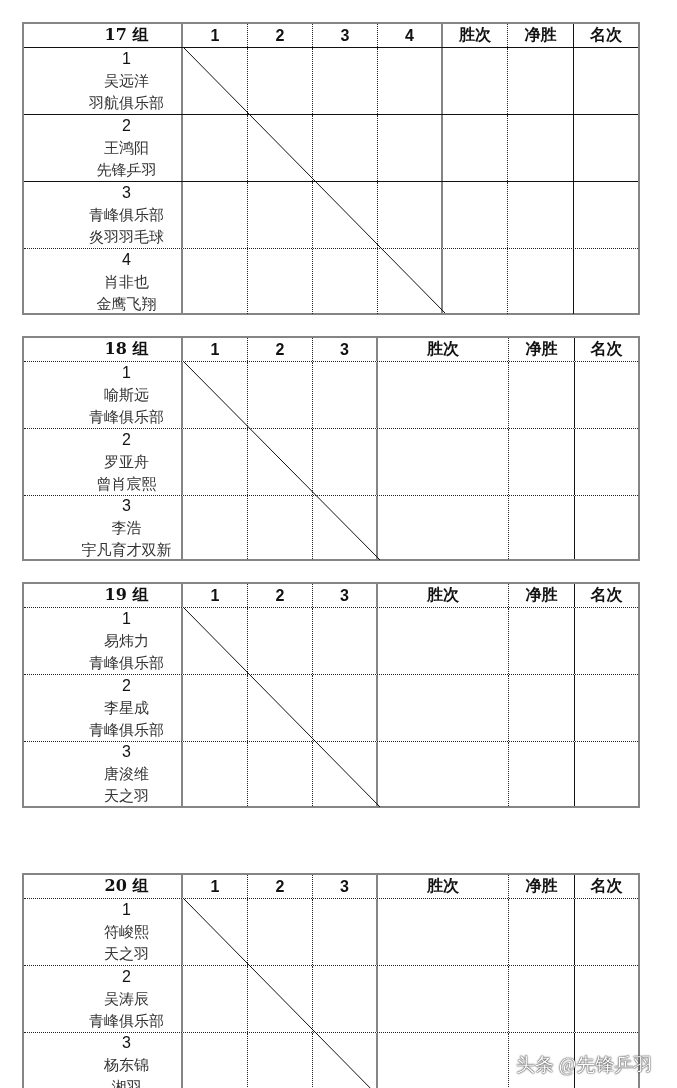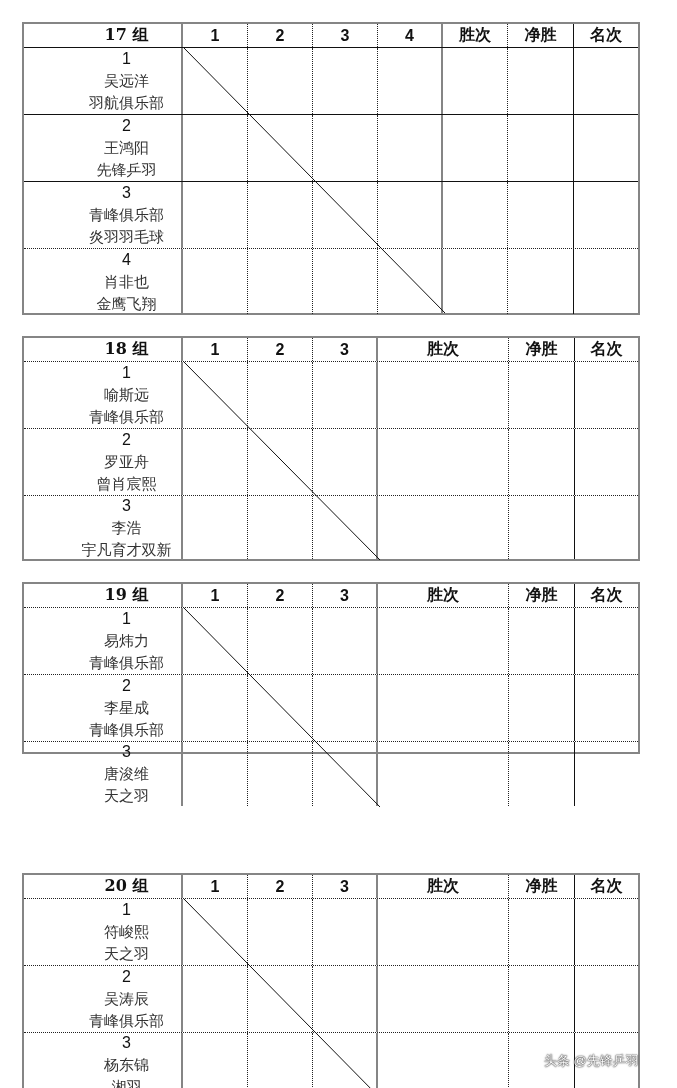--- a/index.html
+++ b/index.html
@@ -16,22 +16,22 @@
   .cs { width: 65px; border-right: 1px dotted #222; }
   .cs.last { border-right: 2px solid #858585; }
   .cw { border-right: 1px dotted #222; }
   .cn2 { width: 66px; border-right: 1.5px solid #111; }
   .cr { flex: 1; }
   .prow .c0 { flex-direction: column; line-height: 22px; }
   .pnum { font-family: "Liberation Sans", sans-serif; font-size: 16px; color: #111; }
   .pname, .pclub { font-family: "DejaVu Sans", sans-serif; font-size: 15px; color: #333; }
   .sep-solid { border-top: 1.5px solid #111; }
   .sep-dot { border-top: 1px dotted #222; }
-  .wm { position: absolute; left: 544px; top: 1052px; font-size: 13px; color: #fff;
-        text-shadow: 0 0 2px #333, 0 0 1px #000; font-family: Liberation Sans, sans-serif; }
+  .wm { position: absolute; left: 516px; top: 1052px; font-size: 19px; color: #fff;
+        text-shadow: 0 0 2px #333, 0 0 1px #000; font-family: Liberation Serif, serif; }
 </style>
 </head>
 <body>
 
 <div class="grp" style="top:22px; height:293px;">
   <div class="row hdr">
     <div class="cell c0 cn">17 组</div>
     <div class="cell cs">1</div>
     <div class="cell cs">2</div>
     <div class="cell cs">3</div>
@@ -148,21 +148,21 @@
       <div class="cell cs last"></div>
     <div class="cell cw" style="width:131px;"></div>
       <div class="cell cn2"></div>
       <div class="cell cr"></div>
   </div>
   <svg class="diag" width="618" height="225">
       <line x1="159" y1="23" x2="356" y2="222" stroke="#111" stroke-width="1"></line>
     </svg>
 </div>
 
-<div class="grp" style="top:582px; height:172px;">
+<div class="grp" style="top:582px; height:226px;">
   <div class="row hdr">
     <div class="cell c0 cn">19 组</div>
     <div class="cell cs">1</div>
     <div class="cell cs">2</div>
     <div class="cell cs last">3</div>
     <div class="cell cn cw" style="width:131px;">胜次</div>
     <div class="cell cn cn2">净胜</div>
     <div class="cell cn cr">名次</div>
   </div>
   <div class="row prow sep-dot" style="height:67px;">

